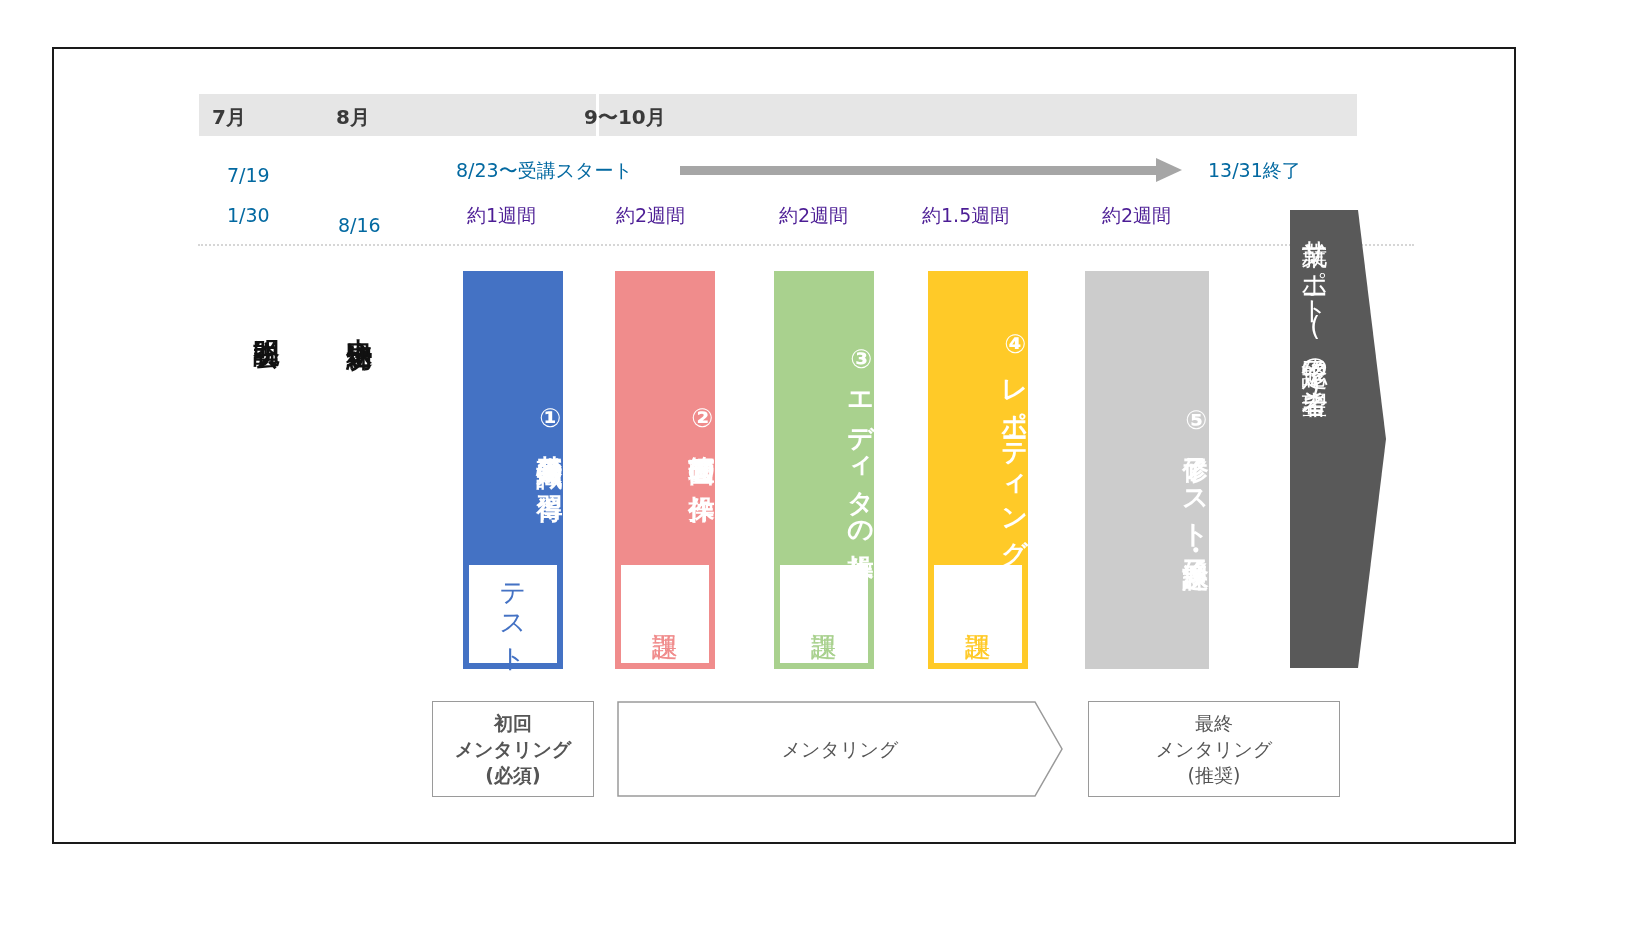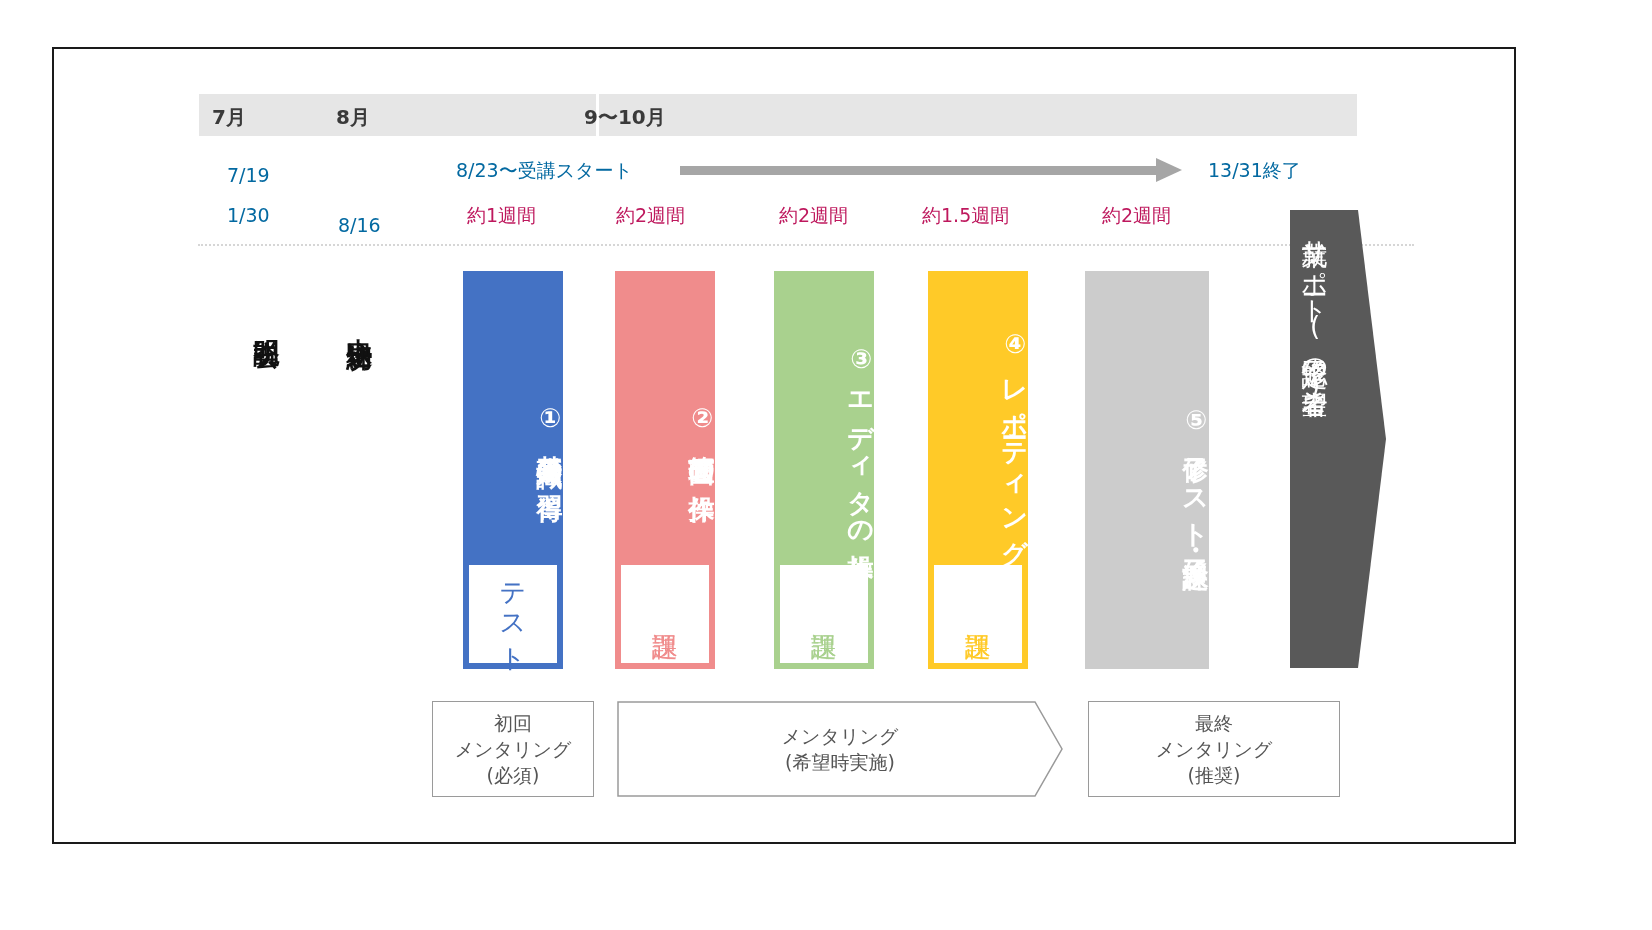--- a/index.html
+++ b/index.html
@@ -4,21 +4,21 @@
 <style>
   html, body { margin: 0; padding: 0; background: #ffffff; }
   body { width: 1652px; height: 930px; position: relative; overflow: hidden;
          font-family: "DejaVu Sans", "Liberation Sans", sans-serif; color: #404040; }
   .frame { position: absolute; left: 52px; top: 47px; width: 1464px; height: 797px;
            border: 2px solid #1a1a1a; box-sizing: border-box; background: #fff; }
   .abs { position: absolute; }
   .month-bar { background: #e6e6e6; height: 42px; top: 94px; }
   .month-label { font-weight: bold; font-size: 20px; color: #3a3a3a; top: 104px; }
   .date { font-size: 19px; color: #0369a1; }
-  .duration { font-size: 19px; color: #be185d; top: 203px; }
+  .duration { font-size: 19px; color: #4c1d95; top: 203px; }
   .dotted { left: 198px; top: 244px; width: 1216px; height: 0; border-top: 2px dotted #d6d6d6; }
   .arrow-line { left: 680px; top: 166px; width: 478px; height: 9px; background: #a6a6a6; }
   .arrow-head { left: 1156px; top: 158px; width: 0; height: 0;
                 border-top: 12px solid transparent; border-bottom: 12px solid transparent;
                 border-left: 26px solid #a6a6a6; }
   .vtext { writing-mode: vertical-rl; text-orientation: upright; letter-spacing: 2px; }
   .side-label { font-size: 26px; color: #111; font-weight: bold; line-height: 1; }
   .phase { position: absolute; top: 271px; width: 100px; height: 398px; box-sizing: border-box; }
   .phase-title { position: absolute; left: 0; right: 0; top: 30px; height: 280px;
                  display: flex; justify-content: center; color: #fff; font-weight: bold;
@@ -32,21 +32,21 @@
   .p5 { left: 1085px; width: 124px; background: #cccccc; }
   .p5 .phase-title { height: 330px; top: 40px; }
   .support { position: absolute; left: 1290px; top: 210px; width: 96px; height: 458px; }
   .support svg { position: absolute; left: 0; top: 0; }
   .support-text { position: absolute; left: 12px; top: 12px; height: 440px; color: #fff;
                   font-size: 26px; line-height: 1; display: flex; }
   .mentor { position: absolute; top: 701px; height: 96px; font-size: 19px; color: #555;
             text-align: center; line-height: 1.38; display: flex; flex-direction: column;
             justify-content: center; align-items: center; }
   .mentor.box { border: 1.5px solid #9a9a9a; box-sizing: border-box; background: #fff; }
-  .m1 { left: 432px; width: 162px; }
+  .m1 { left: 432px; width: 162px; font-weight: bold; }
   .m2 { left: 617px; width: 446px; }
   .m2 svg { position: absolute; left: 0; top: 0; }
   .m2 .mtext { position: relative; width: 420px; }
   .m3 { left: 1088px; width: 252px; }
 </style>
 </head>
 <body>
 
 <div class="frame"></div>
 
@@ -126,21 +126,20 @@
   <div>メンタリング</div>
   <div>(必須)</div>
 </div>
 
 <div class="mentor m2">
   <svg width="446" height="96" viewBox="0 0 446 96">
     <polygon points="1,1 418,1 445,48 418,95 1,95" fill="#fff" stroke="#9a9a9a" stroke-width="1.5"></polygon>
   </svg>
   <div class="mtext">
     <div>メンタリング</div>
-    <div>(希望時実施)</div>
   </div>
 </div>
 
 <div class="mentor box m3">
   <div>最終</div>
   <div>メンタリング</div>
   <div>(推奨)</div>
 </div>
 
 </body></html>

